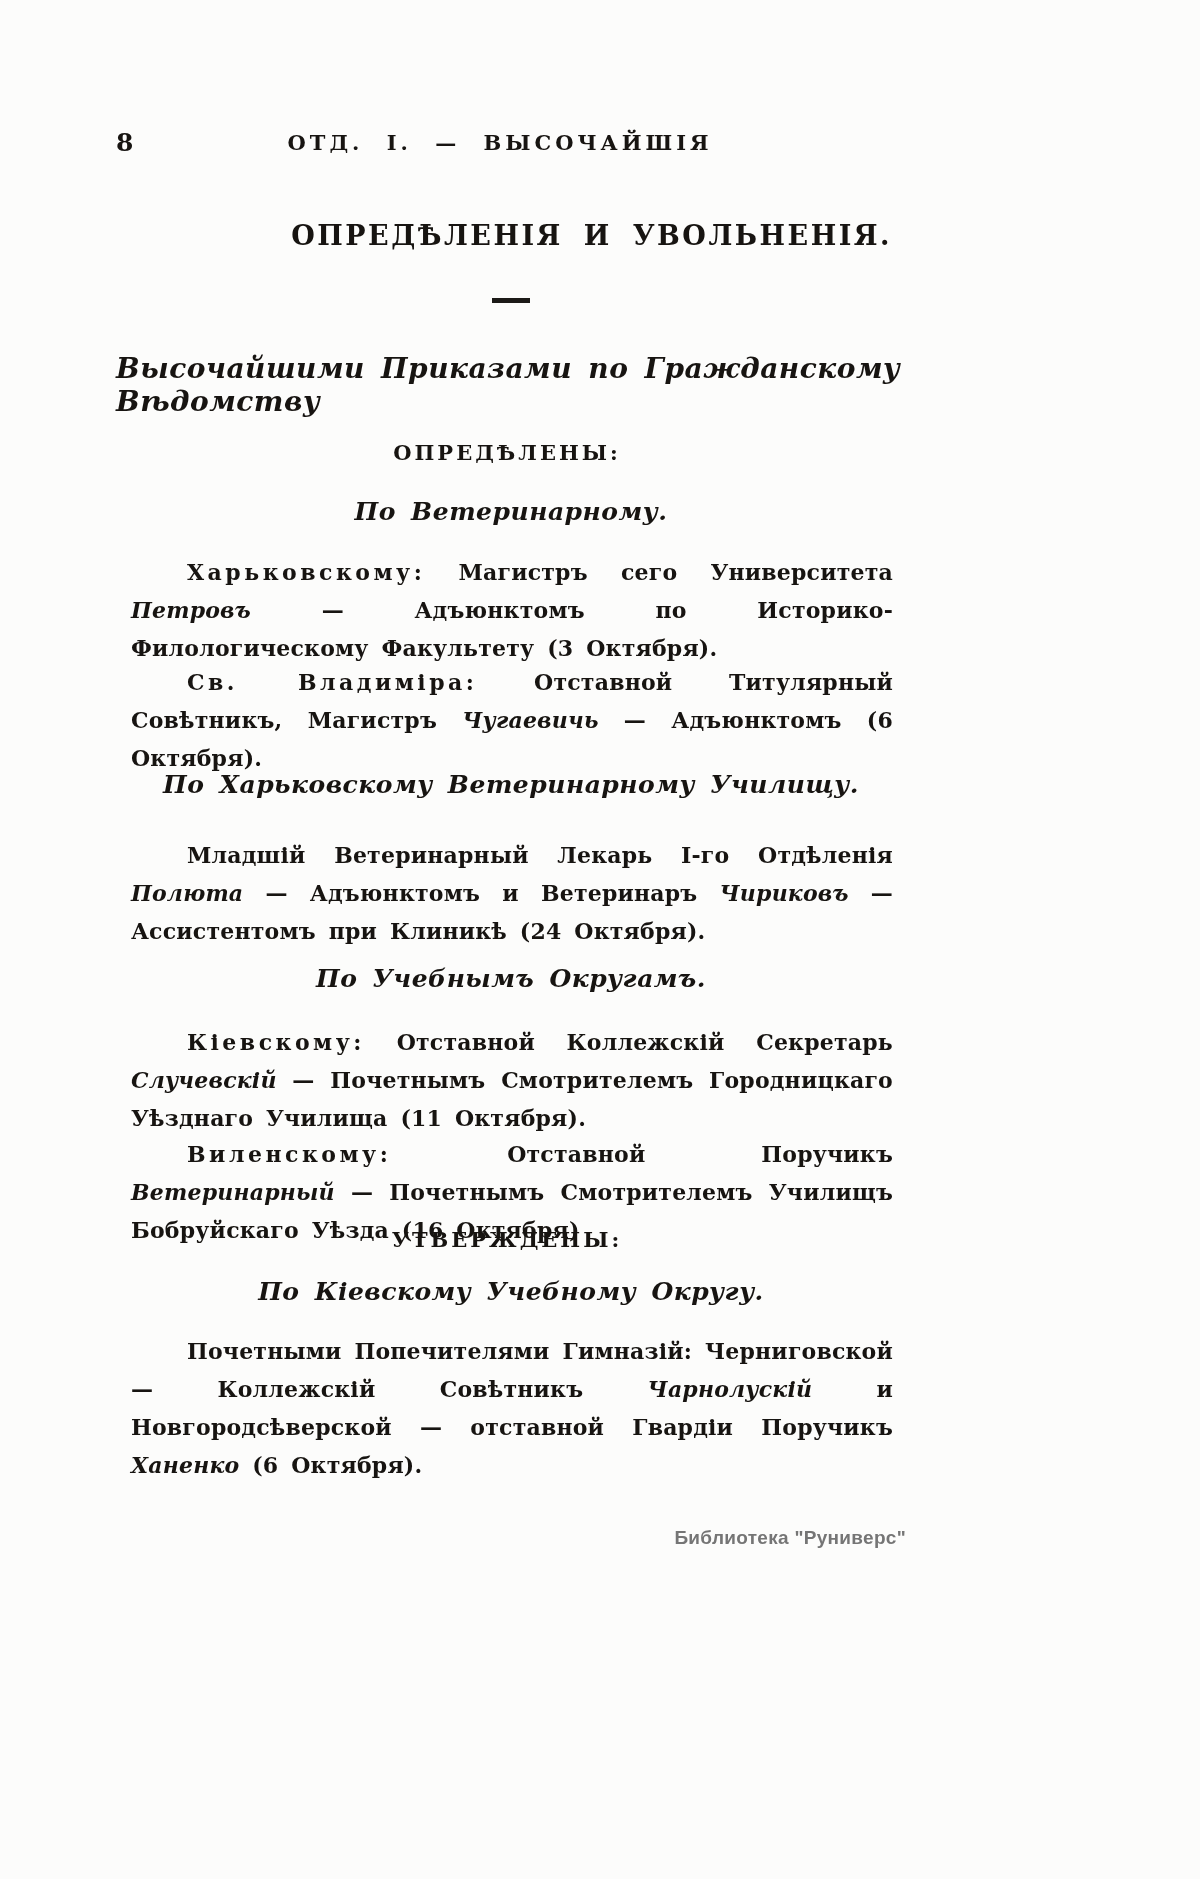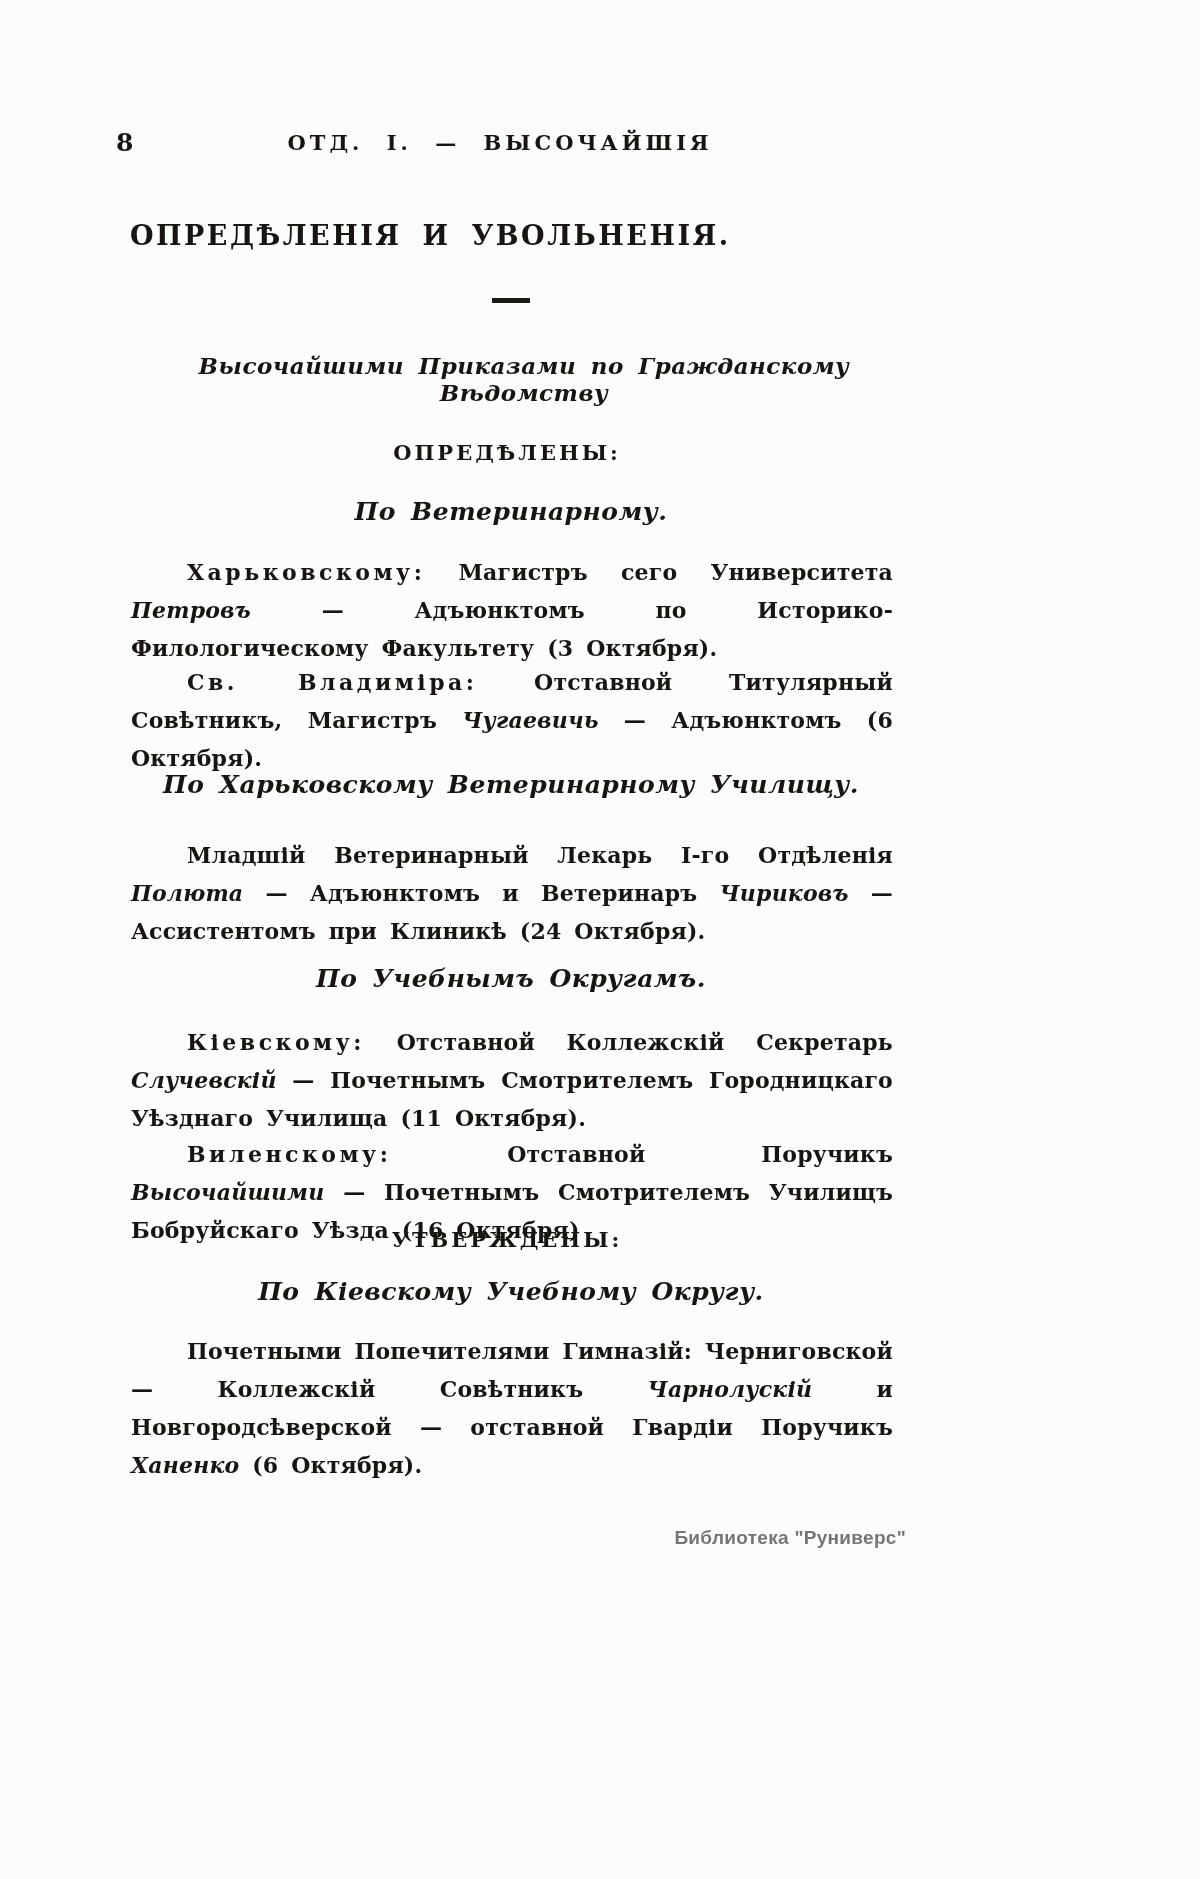--- a/index.html
+++ b/index.html
@@ -36,41 +36,41 @@
     font-size: 21px;
     font-weight: 700;
     letter-spacing: 4px;
     word-spacing: 12px;
   }
   .doc-title {
     position: absolute;
     left: 130px;
     top: 220px;
     width: 762px;
-    text-align: left;
+    text-align: right;
     font-size: 27px;
     font-weight: 700;
     letter-spacing: 2.5px;
     word-spacing: 9px;
   }
   .divider {
     position: absolute;
     left: 492px;
     top: 298px;
     width: 38px;
     height: 5px;
     background: #1c1a17;
   }
   .subtitle {
     position: absolute;
-    left: 131px;
+    left: 116px;
     top: 352px;
     width: 786px;
-    text-align: center;
-    font-size: 23px;
+    text-align: left;
+    font-size: 28px;
     font-weight: 700;
     font-style: italic;
     letter-spacing: 0.5px;
     word-spacing: 6px;
   }
   .h-label {
     position: absolute;
     left: 126px;
     width: 762px;
     text-align: center;
@@ -137,21 +137,21 @@
 
   <div class="h-italic" style="top:497px">По Ветеринарному.</div>
   <p class="para" style="top:552px"><span class="run-spaced">Харьковскому:</span><span> Магистръ сего Университета </span><span class="run-italic">Петровъ</span><span> — Адъюнктомъ по Историко-Филологическому Факультету (3 Октября).</span></p>
   <p class="para" style="top:662px"><span class="run-spaced">Св. Владиміра:</span><span> Отставной Титулярный Совѣтникъ, Магистръ </span><span class="run-italic">Чугаевичь</span><span> — Адъюнктомъ (6 Октября).</span></p>
 
   <div class="h-italic" style="top:770px">По Харьковскому Ветеринарному Училищу.</div>
   <p class="para" style="top:835px"><span>Младшій Ветеринарный Лекарь I-го Отдѣленія </span><span class="run-italic">Полюта</span><span> — Адъюнктомъ и Ветеринаръ </span><span class="run-italic">Чириковъ</span><span> — Ассистентомъ при Клиникѣ (24 Октября).</span></p>
 
   <div class="h-italic" style="top:964px">По Учебнымъ Округамъ.</div>
   <p class="para" style="top:1022px"><span class="run-spaced">Кіевскому:</span><span> Отставной Коллежскій Секретарь </span><span class="run-italic">Случевскій</span><span> — Почетнымъ Смотрителемъ Городницкаго Уѣзднаго Училища (11 Октября).</span></p>
-  <p class="para" style="top:1134px"><span class="run-spaced">Виленскому:</span><span> Отставной Поручикъ </span><span class="run-italic">Высочайшими</span><span> — Почетнымъ Смотрителемъ Училищъ Бобруйскаго Уѣзда (16 Октября)</span></p>
+  <p class="para" style="top:1134px"><span class="run-spaced">Виленскому:</span><span> Отставной Поручикъ </span><span class="run-italic">Ветеринарный</span><span> — Почетнымъ Смотрителемъ Училищъ Бобруйскаго Уѣзда (16 Октября)</span></p>
 
   <div class="h-label" style="top:1227px">УТВЕРЖДЕНЫ:</div>
   <div class="h-italic" style="top:1277px">По Кіевскому Учебному Округу.</div>
   <p class="para" style="top:1331px"><span>Почетными Попечителями Гимназій: Черниговской — Коллежскій Совѣтникъ </span><span class="run-italic">Чарнолускій</span><span> и Новгородсѣверской — отставной Гвардіи Поручикъ </span><span class="run-italic">Ханенко</span><span> (6 Октября).</span></p>
 
   <div class="watermark">Библиотека "Руниверс"</div>
 
 </div>
 
 </body></html>

